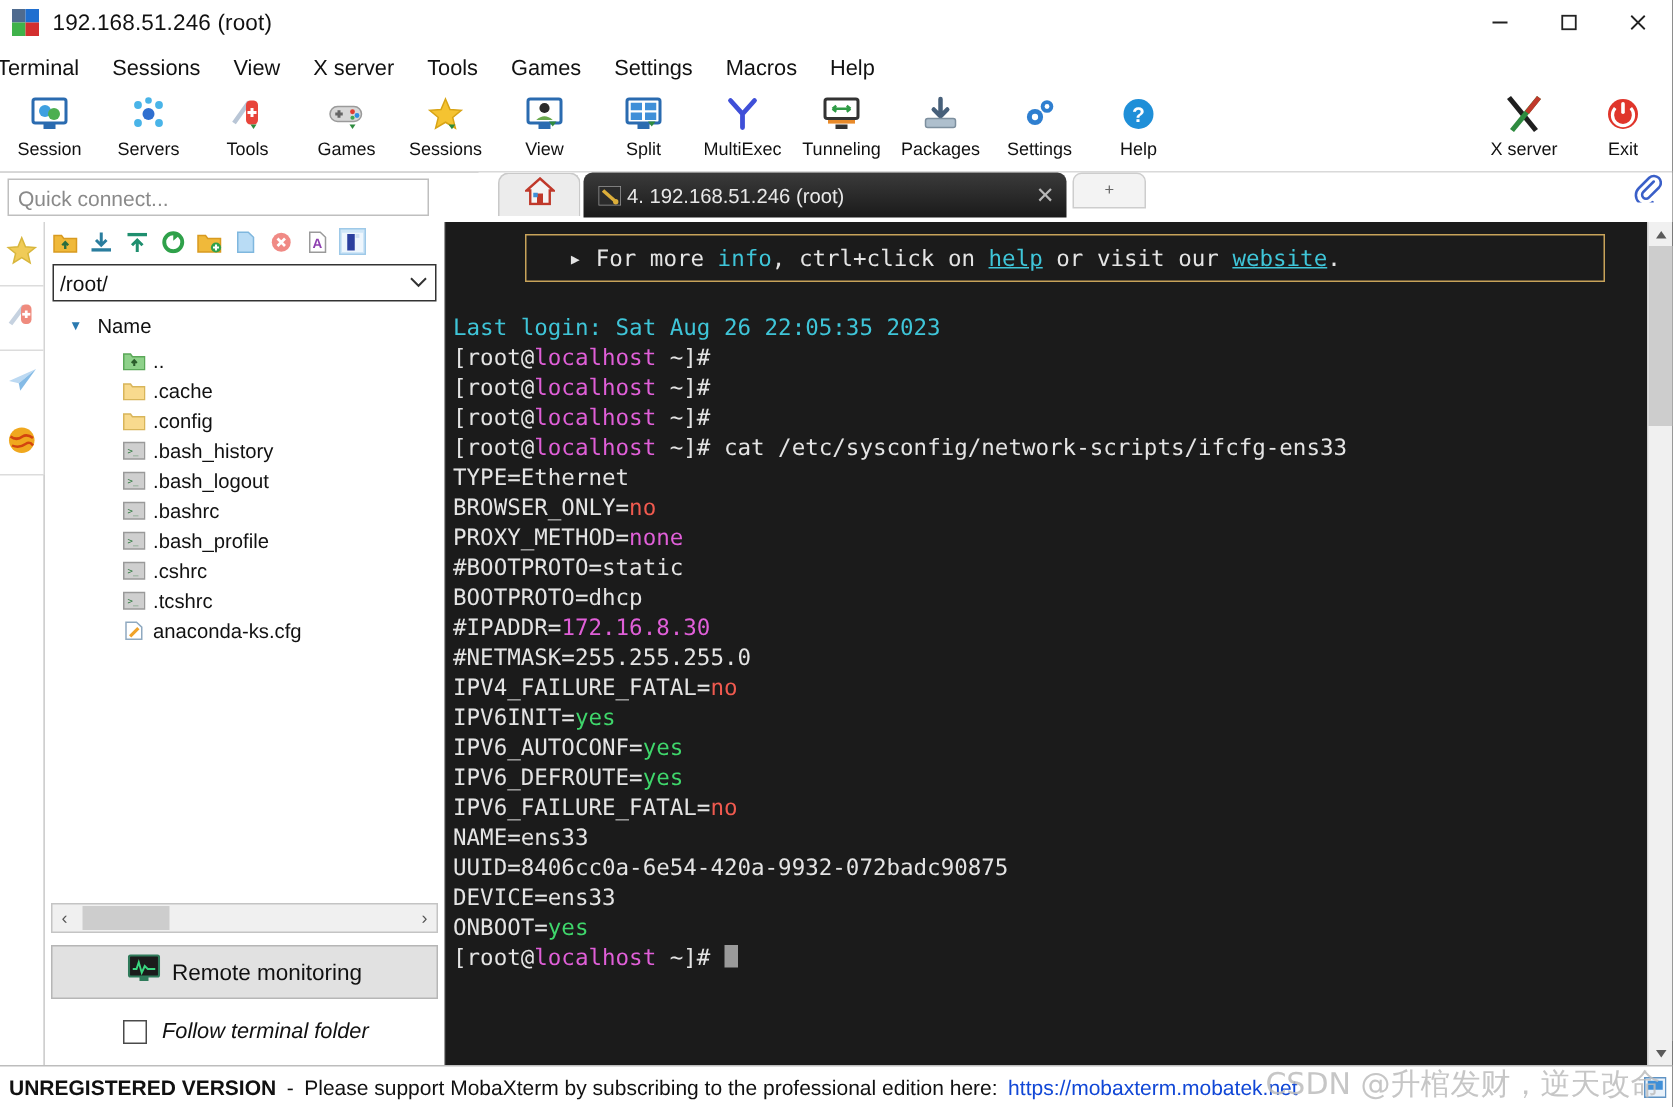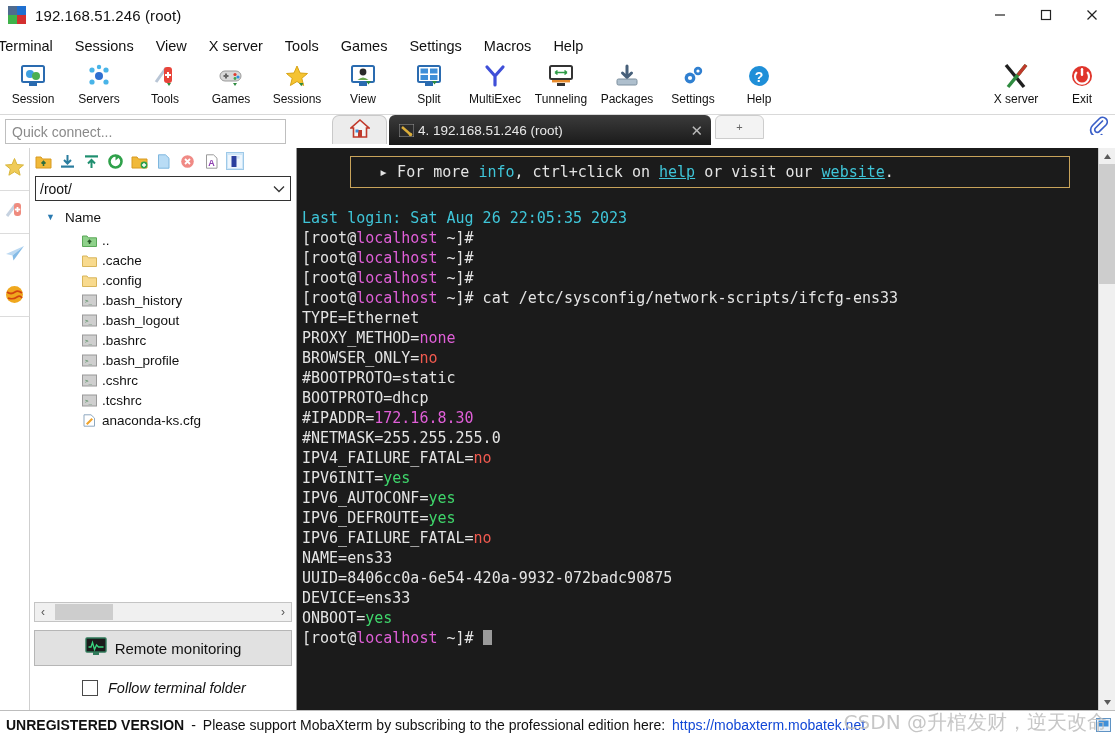--- a/index.html
+++ b/index.html
@@ -622,22 +622,22 @@
     <div class="termwrap">
       <div class="term" id="term">
           <div class="banner"><span class="c-wh">  ▸ For more </span><span class="c-cy">info</span><span class="c-wh">, ctrl+click on </span><span class="c-lk">help</span><span class="c-wh"> or visit our </span><span class="c-lk">website</span><span class="c-wh">.</span></div>
           <div class="blank"></div>
           <div class="line"><span class="c-cy">Last login: Sat Aug 26 22:05:35 2023</span></div>
           <div class="line"><span class="c-wh">[root@</span><span class="c-mg">localhost</span><span class="c-wh"> ~]#</span></div>
           <div class="line"><span class="c-wh">[root@</span><span class="c-mg">localhost</span><span class="c-wh"> ~]#</span></div>
           <div class="line"><span class="c-wh">[root@</span><span class="c-mg">localhost</span><span class="c-wh"> ~]#</span></div>
           <div class="line"><span class="c-wh">[root@</span><span class="c-mg">localhost</span><span class="c-wh"> ~]# cat /etc/sysconfig/network-scripts/ifcfg-ens33</span></div>
           <div class="line"><span class="c-wh">TYPE=Ethernet</span></div>
+          <div class="line"><span class="c-wh">BROWSER_ONLY=</span><span class="c-rd">no</span></div>
           <div class="line"><span class="c-wh">PROXY_METHOD=</span><span class="c-mg">none</span></div>
-          <div class="line"><span class="c-wh">BROWSER_ONLY=</span><span class="c-rd">no</span></div>
           <div class="line"><span class="c-wh">#BOOTPROTO=static</span></div>
           <div class="line"><span class="c-wh">BOOTPROTO=dhcp</span></div>
           <div class="line"><span class="c-wh">#IPADDR=</span><span class="c-mg">172.16.8.30</span></div>
           <div class="line"><span class="c-wh">#NETMASK=255.255.255.0</span></div>
           <div class="line"><span class="c-wh">IPV4_FAILURE_FATAL=</span><span class="c-rd">no</span></div>
           <div class="line"><span class="c-wh">IPV6INIT=</span><span class="c-gn">yes</span></div>
           <div class="line"><span class="c-wh">IPV6_AUTOCONF=</span><span class="c-gn">yes</span></div>
           <div class="line"><span class="c-wh">IPV6_DEFROUTE=</span><span class="c-gn">yes</span></div>
           <div class="line"><span class="c-wh">IPV6_FAILURE_FATAL=</span><span class="c-rd">no</span></div>
           <div class="line"><span class="c-wh">NAME=ens33</span></div>

